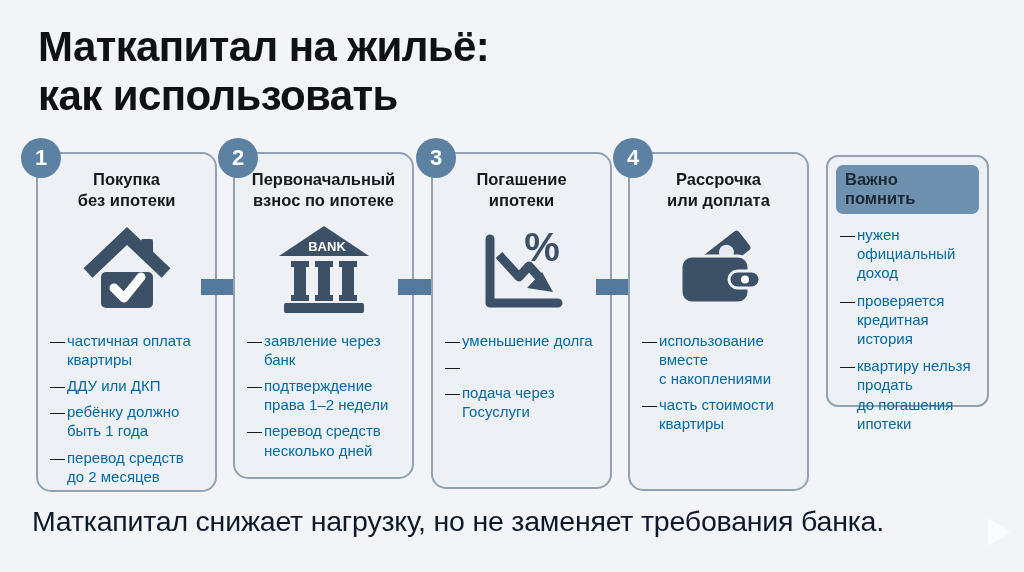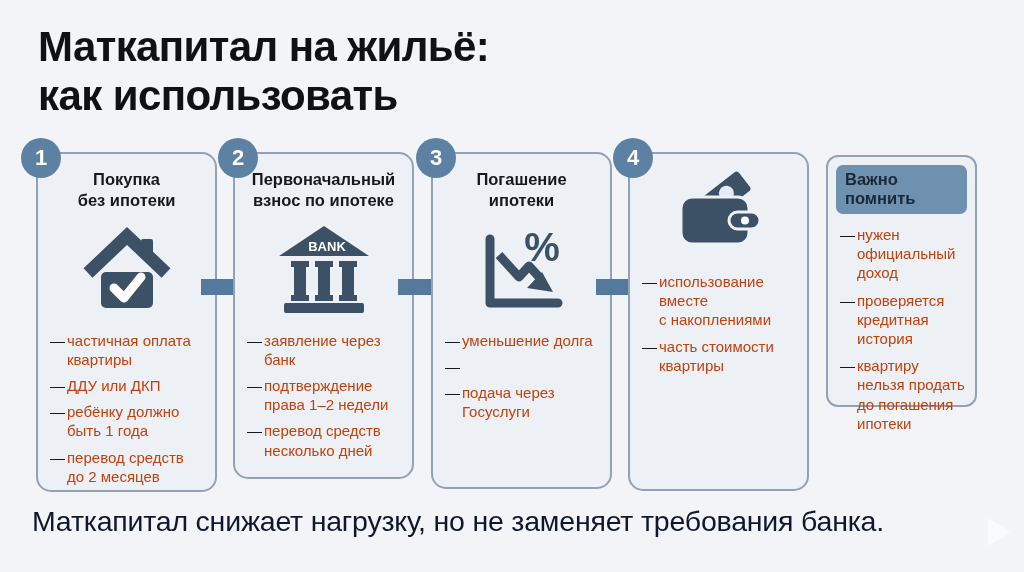--- a/index.html
+++ b/index.html
@@ -32,28 +32,28 @@
   .card h2 {
     margin:15px 6px 4px; text-align:center;
     font-size:16.5px; font-weight:700; line-height:1.26; color:#15181c;
     white-space:pre-line;
   }
   .icon-wrap { display:flex; justify-content:center; align-items:center; height:108px; margin-top:2px;text-align:center; }
   .icon-wrap svg { display:block; }
   ul.bullets { list-style:none; margin:8px 10px 0 12px; }
   ul.bullets li { display:grid; grid-template-columns:17px 1fr; margin-bottom:7px; }
   ul.bullets .dash { font-size:15px; line-height:1.28; color:#15181c; }
-  ul.bullets .li-text { font-size:15px; line-height:1.28; color:#c2410c; white-space:pre-line; }
+  ul.bullets .li-text { font-size:15px; line-height:1.28; color:#0369a1; white-space:pre-line; }
   
   .flow-arrow { position:absolute; top:267px; width:62px; height:40px; }
   .flow-arrow svg { display:block; }
   .arrow-1 { left:201px; } .arrow-2 { left:398px; } .arrow-3 { left:596px; }
   
   .sidebar {
-    position:absolute; left:826px; top:155px; width:151px; height:252px;
+    position:absolute; left:826px; top:155px; width:163px; height:252px;
     background:#edf1f6; border:2px solid #93a2b2; border-radius:12px;
     padding:8px 8px 0 8px;
   }
   .sidebar-header {
     background:#6f91b0; border-radius:7px; padding:5px 9px 6px;
     font-size:16.5px; font-weight:700; color:#1b2836;
   }
   .sidebar ul.bullets { margin:11px 2px 0 4px; }
   .sidebar ul.bullets li { margin-bottom:8px; }
   
@@ -183,20 +183,22 @@
   </section>
 
   <div class="flow-arrow arrow-3">
     <svg width="62" height="40" viewBox="0 0 62 40">
         <polygon points="0,12 35,12 35,0 62,20 35,40 35,28 0,28" fill="#55799c"></polygon>
       </svg>
   </div>
 
   <section class="card card-4">
     <div class="badge">4</div>
+    <h2>Рассрочка
+или доплата</h2>
     <div class="icon-wrap">
       <svg width="104" height="100" viewBox="0 0 100 100">
         <g transform="rotate(-38 58 34)">
           <rect x="34" y="20" width="48" height="27" rx="5" fill="#3d5166" stroke="#edf1f6" stroke-width="3"></rect>
           <circle cx="58" cy="33" r="7.5" fill="#e6ebf2"></circle>
         </g>
         <rect x="12" y="37" width="68" height="47" rx="11" fill="#3d5166" stroke="#edf1f6" stroke-width="3"></rect>
         <rect x="60" y="52" width="31" height="17" rx="8.5" fill="#3d5166" stroke="#edf1f6" stroke-width="3"></rect>
         <circle cx="76" cy="60.5" r="4" fill="#ffffff"></circle>
       </svg>

